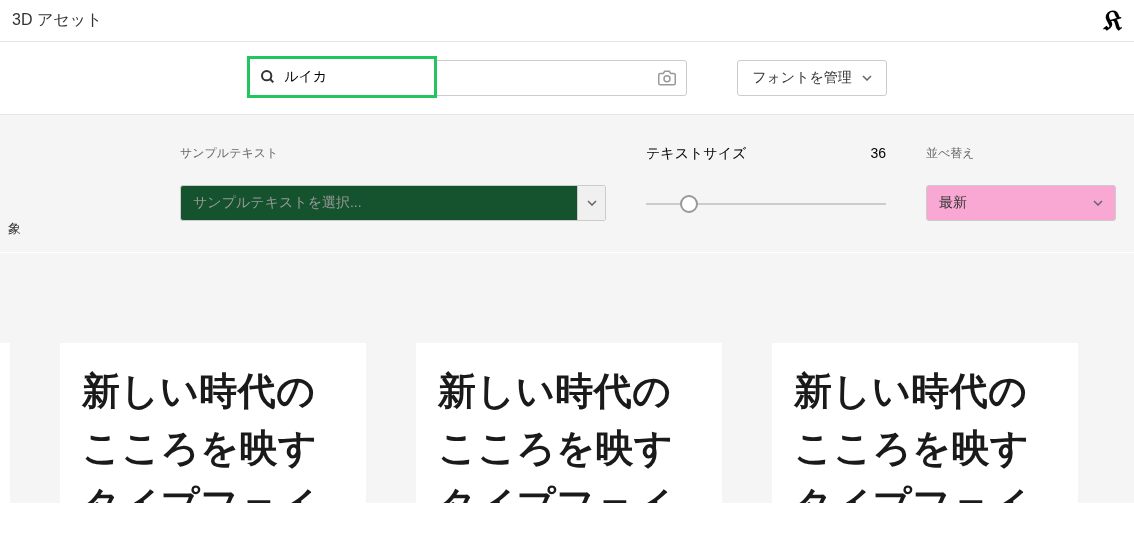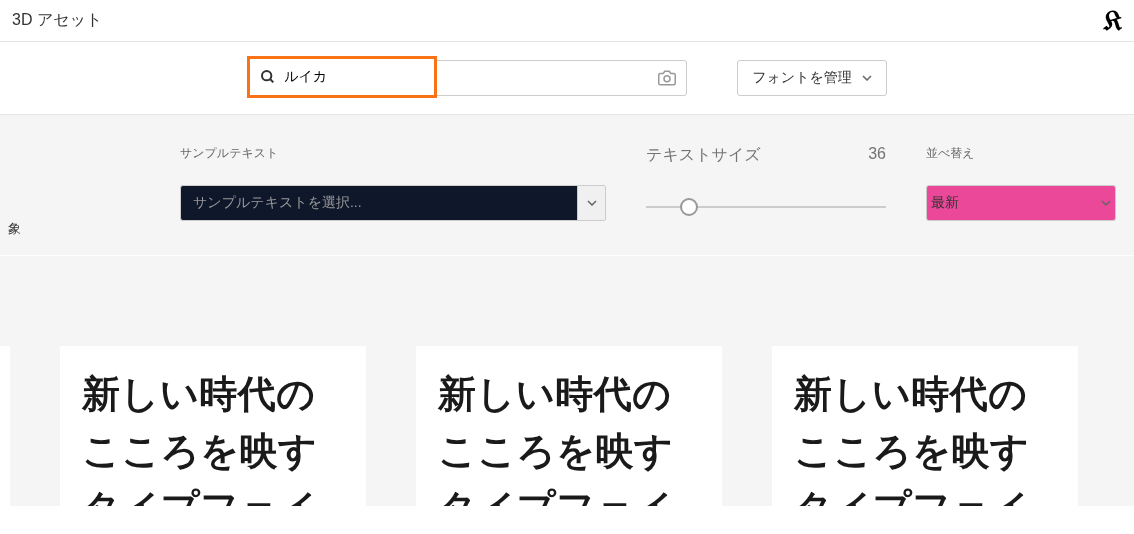--- a/index.html
+++ b/index.html
@@ -65,21 +65,21 @@
       height: 36px;
       width: 440px;
       display: flex;
       align-items: center;
       padding-right: 10px;
     }
     .search-highlight {
       position: absolute;
       left: 0;
       top: -4px;
-      border: 3px solid #f97316;
+      border: 3px solid #22c55e;
       height: 42px;
       width: 190px;
       display: flex;
       align-items: center;
       padding: 0 10px;
       background: #fff;
       z-index: 2;
     }
     .camera-icon {
       width: 18px;
@@ -117,21 +117,21 @@
       flex-direction: column;
       gap: 23px;
     }
     .control-label {
       font-size: 12px;
       color: #666;
     }
     .sample-text-select {
       border: 1px solid #ccc;
       border-radius: 3px;
-      background: #0f172a;
+      background: #14532d;
       height: 36px;
       width: 426px;
       display: flex;
       align-items: center;
       padding: 0 12px;
       font-size: 14px;
       color: #999;
       justify-content: space-between;
     }
     .sample-text-select .chevron-box {
@@ -144,22 +144,22 @@
       justify-content: center;
       margin-right: -12px;
       margin-left: 10px;
     }
     .text-size-group {
       width: 240px;
     }
     .text-size-header {
       display: flex;
       justify-content: space-between;
-      font-size: 16px;
-      color: #737373;
+      font-size: 14px;
+      color: #000000;
     }
     .slider-track {
       position: relative;
       height: 36px;
       display: flex;
       align-items: center;
     }
     .slider-line {
       width: 100%;
       height: 2px;
@@ -171,27 +171,27 @@
       width: 18px;
       height: 18px;
       border: 2px solid #999;
       border-radius: 50%;
       background: #fff;
       transform: translateX(-50%);
     }
     .sort-select {
       border: 1px solid #ccc;
       border-radius: 3px;
-      background: #ec4899;
+      background: #f9a8d4;
       height: 36px;
       width: 190px;
       display: flex;
       align-items: center;
       justify-content: space-between;
-      padding: 0 4px;
+      padding: 0 12px;
       font-size: 14px;
       color: #333;
     }
     .left-truncated {
       position: absolute;
       left: 8px;
       top: 220px;
       font-size: 13px;
       color: #333;
     }

